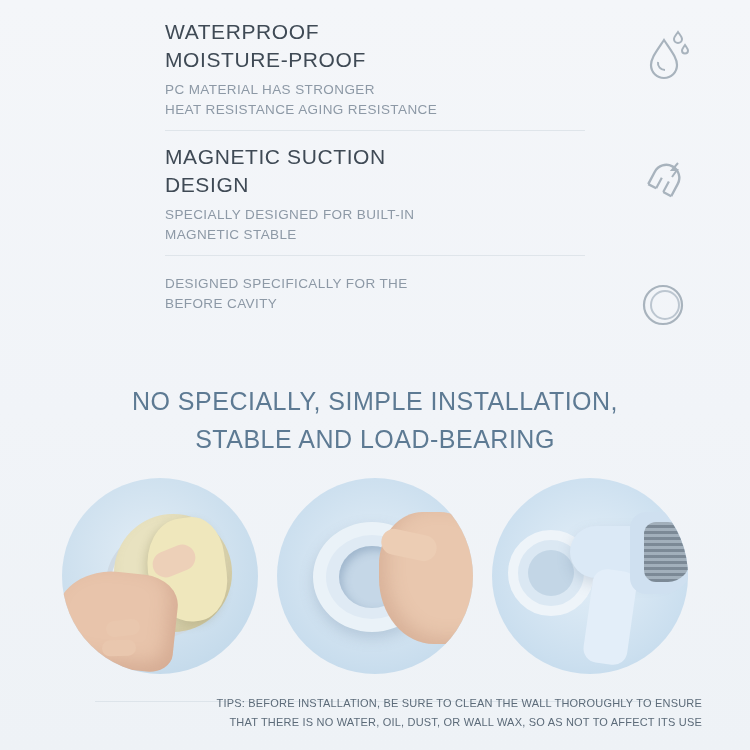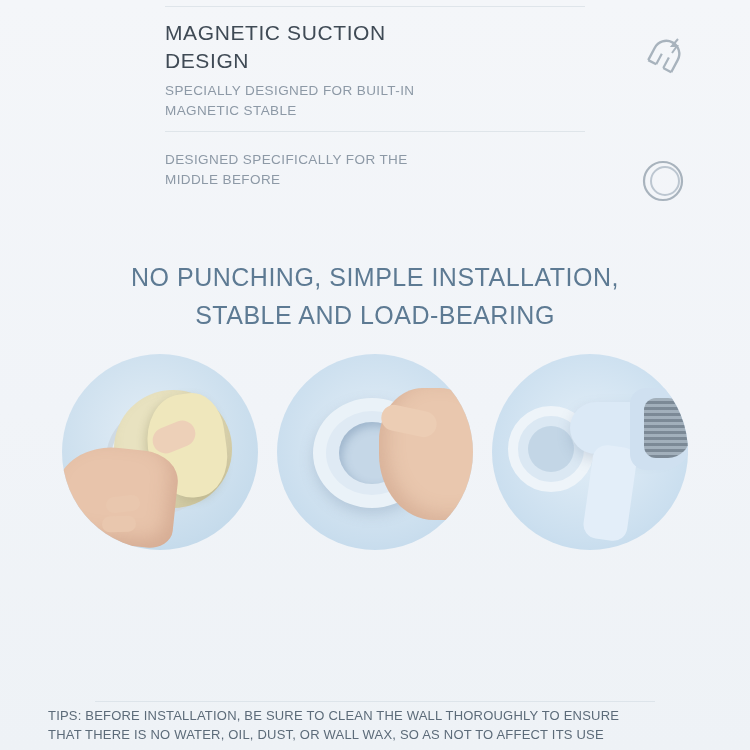--- a/index.html
+++ b/index.html
@@ -232,24 +232,24 @@
     left: 96px; top: 92px;
     width: 44px; height: 94px;
     background: #e3eef9;
     border-radius: 14px;
     transform: rotate(8deg);
   }
 
   
   .tips {
     position: absolute;
-    left: 0; right: 0; bottom: 6px;
-    text-align: left;
+    left: 0; right: 0; bottom: 18px;
+    text-align: right;
     color: #5c6b79;
-    font-size: 13px;
+    font-size: 11px;
     line-height: 19px;
     letter-spacing: 0.2px;
     padding: 0 48px;
     box-sizing: border-box;
     white-space: pre-line;
   }
   .tips-sep {
     position: absolute;
     left: 95px; right: 95px; bottom: 48px;
     height: 1px;
@@ -257,20 +257,36 @@
   }
   svg { display:block; }
 </style>
 </head>
 <body>
 
 <div class="page">
 
   <div class="features">
 
+    <div class="feature">
+      <div class="text">
+        <div class="title">WATERPROOF
+MOISTURE-PROOF</div>
+        <div class="desc">PC MATERIAL HAS STRONGER
+HEAT RESISTANCE AGING RESISTANCE</div>
+      </div>
+      <div class="icon">
+        <svg width="60" height="58" viewBox="0 0 60 58">
+          <path d="M30 14 C22 26, 17 32, 17 39 a13 13 0 0 0 26 0 c0 -7 -5 -13 -13 -25 z" fill="none" stroke="#a8b3bd" stroke-width="2.2"></path>
+          <path d="M24 36 a7 7 0 0 0 7 8" fill="none" stroke="#a8b3bd" stroke-width="2"></path>
+          <path d="M44 6 c-3 4 -4 5 -4 7 a4 4 0 0 0 8 0 c0 -2 -1 -3 -4 -7 z" fill="none" stroke="#a8b3bd" stroke-width="2"></path>
+          <path d="M51 19 c-2 3 -3 4 -3 5.5 a3 3 0 0 0 6 0 c0 -1.5 -1 -2.5 -3 -5.5 z" fill="none" stroke="#a8b3bd" stroke-width="2"></path>
+        </svg>
+      </div>
+    </div>
 
     <div class="divider"></div>
 
     <div class="feature">
       <div class="text">
         <div class="title">MAGNETIC SUCTION
 DESIGN</div>
         <div class="desc">SPECIALLY DESIGNED FOR BUILT-IN
 MAGNETIC STABLE</div>
       </div>
@@ -282,33 +298,33 @@
           <path d="M44 12 l-6 7 h5 l-5 7" fill="none" stroke="#a8b3bd" stroke-width="2"></path>
         </svg>
       </div>
     </div>
 
     <div class="divider"></div>
 
     <div class="feature">
       <div class="text">
         <div class="desc">DESIGNED SPECIFICALLY FOR THE
-MIDDLE BEFORE</div>
+BEFORE CAVITY</div>
       </div>
       <div class="icon">
         <svg width="60" height="58" viewBox="0 0 60 58">
           <circle cx="29" cy="29" r="19" fill="none" stroke="#a8b3bd" stroke-width="2.2"></circle>
           <circle cx="31" cy="29" r="14" fill="none" stroke="#bcc6d0" stroke-width="2"></circle>
         </svg>
       </div>
     </div>
 
   </div>
 
-  <div class="headline">NO PUNCHING, SIMPLE INSTALLATION,
+  <div class="headline">NO SPECIALLY, SIMPLE INSTALLATION,
 STABLE AND LOAD-BEARING</div>
 
   <div class="photos">
     <div class="photo p1">
       <div class="disc2"></div>
       <div class="disc"></div>
       <div class="film"></div>
       <div class="hand"></div>
       <div class="finger f1"></div>
       <div class="finger f2"></div>

